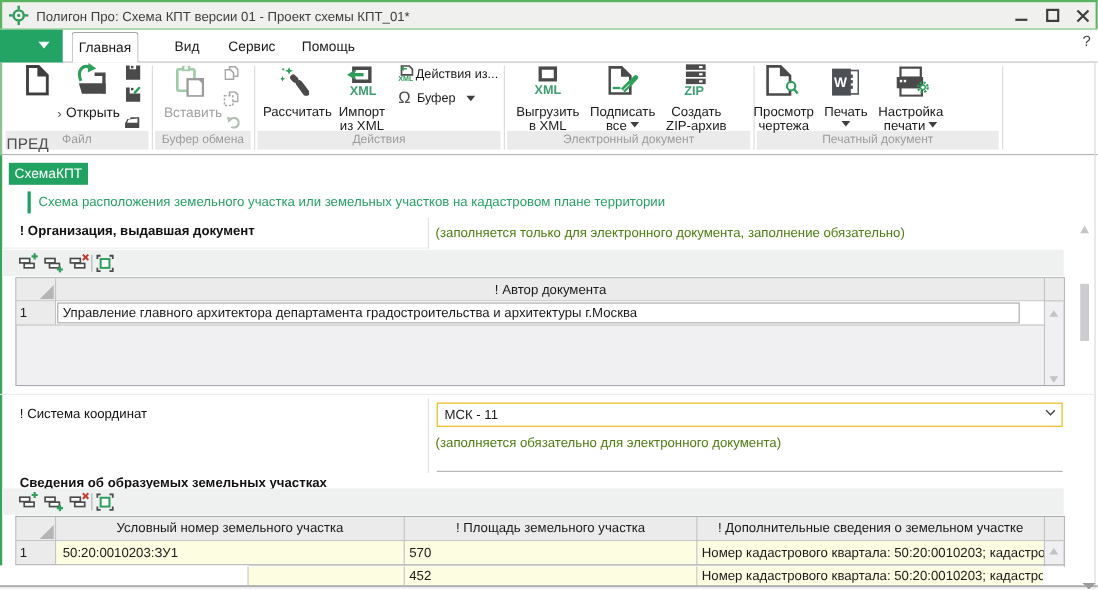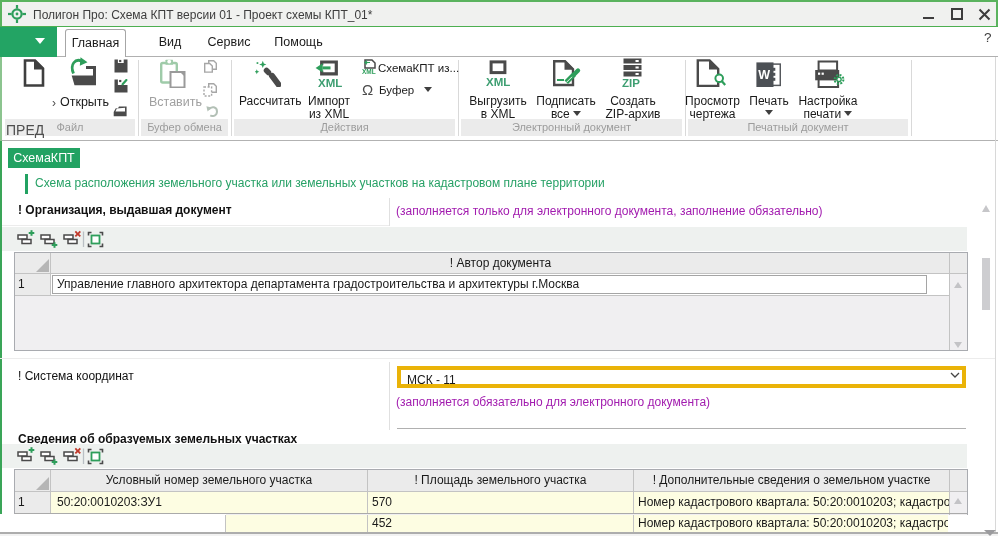--- a/index.html
+++ b/index.html
@@ -30,21 +30,21 @@
 #leftgreen { position:absolute; left:0; top:141px; width:2px; height:374px; background:#3aa558; }
 #leftgreen2 { position:absolute; left:0; top:57px; width:2px; height:84px; background:#8cc48f; }
 #rightline { position:absolute; left:995px; top:57px; width:1px; height:479px; background:#d8d8d8; }
 .toolstrip { position:absolute; left:2px; width:965px; height:24px; background:#eef1ef; }
 .grid { position:absolute; background:#f0eff1; border:1px solid #a9abb0; }
 .gridhead { position:absolute; background:#ebebeb; font-size:12px; color:#1a1a1a; text-align:center; overflow:hidden; white-space:nowrap; }
 .cellline-v { position:absolute; width:1px; background:#c3c3c3; }
 .cellline-h { position:absolute; height:1px; background:#c3c3c3; }
 .cream { background:#fdfde2; }
 .lbl-b { font-weight:bold; font-size:12px; color:#111; }
-.hint { font-size:12px; color:#a21caf; }
+.hint { font-size:12px; color:#4d7c0f; }
 </style>
 </head>
 <body>
 
 <div id="titlebar"></div>
 <div id="titlegreenline"></div>
 <div id="appicon" class="abs" style="left:8px;top:5px;">
 <svg width="18" height="18" viewBox="0 0 18 18">
   <circle cx="9" cy="9" r="4.6" fill="none" stroke="#2e9e5b" stroke-width="2.2"></circle>
   <circle cx="9" cy="9" r="1.4" fill="#2e9e5b"></circle>
@@ -172,21 +172,21 @@
   </div>
 <div class="abs" style="left:318px;top:77px;font-size:11.5px;font-weight:bold;color:#3d9e71;">XML</div>
 <div class="abs biglbl" style="left:300px;top:95px;width:58px;">Импорт<br>из XML</div>
 <div class="abs" style="left:361px;top:59px;">
 <svg width="15" height="15" viewBox="0 0 15 15">
   <path d="M4,1 L11,1 L14,4 L14,9 L4,9 Z" fill="#fff" stroke="#4a4a4a" stroke-width="1.5"></path>
   <path d="M9,3.5 L4,3.5 M6,1.8 L4,3.5 L6,5.2" fill="none" stroke="#2e9e5b" stroke-width="1.2"></path>
   <text x="1" y="14.5" font-size="6.5" font-weight="bold" fill="#2e9e5b" font-family="Liberation Sans, sans-serif">XML</text>
 </svg>
   </div>
-<div class="abs" style="left:378px;top:62px;font-size:11.5px;">СхемаКПТ из...</div>
+<div class="abs" style="left:378px;top:62px;font-size:11.5px;">Действия из...</div>
 <div class="abs" style="left:362px;top:81px;font-size:15px;color:#4a4a4a;">Ω</div>
 <div class="abs" style="left:379px;top:84px;font-size:11.5px;">Буфер</div>
 <div class="abs" style="left:424px;top:87px;width:0;height:0;border-left:4px solid transparent;border-right:4px solid transparent;border-top:5px solid #3f3f3f;"></div>
 
 <div class="abs" style="left:489px;top:60px;">
 <svg width="18" height="15" viewBox="0 0 18 15">
   <rect x="2.1" y="1.9" width="13.8" height="10.7" fill="none" stroke="#4a4a4a" stroke-width="3"></rect>
 </svg>
   </div>
 <div class="abs" style="left:486px;top:76px;font-size:11.5px;font-weight:bold;color:#3d9e71;">XML</div>
@@ -306,21 +306,21 @@
 <div class="abs" style="left:36px;top:259px;">
     <svg width="13" height="13">
       <path d="M13,0 L13,13 L0,13 Z" fill="#b5b5b5"></path>
     </svg>
   </div>
 
 <div class="abs" style="left:0px;top:358px;width:995px;height:1px;background:#ececec;"></div>
 
 <div class="abs" style="left:18px;top:369px;font-size:12px;color:#111;">! Система координат</div>
 <div class="abs" style="left:389px;top:362px;width:1px;height:68px;background:#e0e0e0;"></div>
-<div class="abs" style="left:397px;top:366px;width:569px;height:22px;border:4px solid #eab308;background:#fff;font-size:12px;line-height:20px;padding-left:6px;">МСК - 11</div>
+<div class="abs" style="left:397px;top:366px;width:569px;height:22px;border:1px solid #eab308;background:#fff;font-size:12px;line-height:20px;padding-left:6px;">МСК - 11</div>
 <div class="abs" style="left:950px;top:371px;">
     <svg width="10" height="8">
       <path d="M1,2 L5,6 L9,2" fill="none" stroke="#444" stroke-width="1.3"></path>
     </svg>
   </div>
 <div class="abs hint" style="left:396px;top:395px;">(заполняется обязательно для электронного документа)</div>
 <div class="abs" style="left:397px;top:428px;width:569px;height:1px;background:#b0b0b0;"></div>
 
 <div class="abs lbl-b" style="left:18px;top:432px;">Сведения об образуемых земельных участках</div>
 

